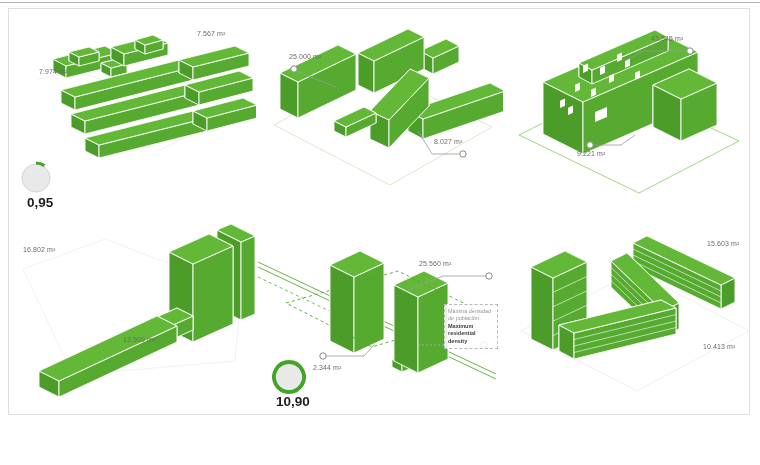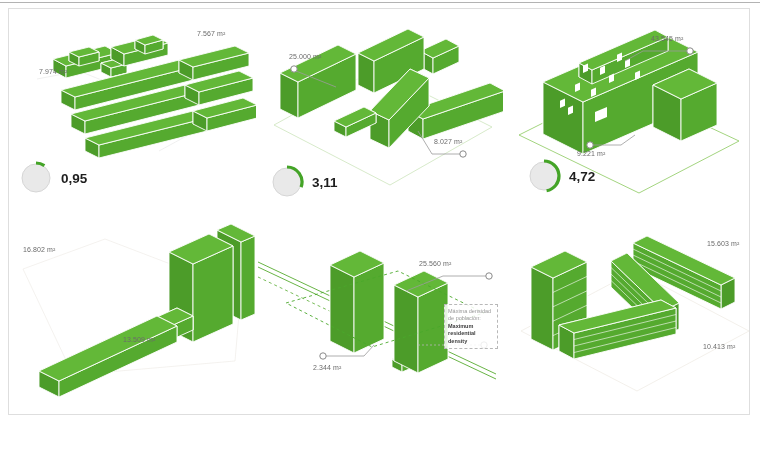--- a/index.html
+++ b/index.html
@@ -16,21 +16,21 @@
   .p5{left:247px;top:200px;width:247px;height:205px;}
   .p6{left:494px;top:200px;width:246px;height:205px;}
   .scene{position:absolute;left:0;top:0;}
   .mlabel{position:absolute;font-size:7px;color:#6b6b6b;white-space:nowrap;letter-spacing:.1px;}
   .p1 .la{left:188px;top:21px}.p1 .lb{left:30px;top:59px}
   .p2 .la{left:33px;top:44px}.p2 .lb{left:178px;top:129px}
   .p3 .la{left:148px;top:26px}.p3 .lb{left:74px;top:141px}
   .p4 .la{left:14px;top:37px}.p4 .lb{left:114px;top:127px}
   .p5 .la{left:163px;top:51px}.p5 .lb{left:57px;top:155px}
   .p6 .la{left:204px;top:31px}.p6 .lb{left:200px;top:134px}
-  .grow{position:absolute;display:flex;align-items:center;}
+  .grow{position:absolute;display:flex;align-items:center;flex-direction:column;}
   .p1 .grow{left:10px;top:152px}
   .p2 .grow{left:14px;top:156px}
   .p3 .grow{left:24px;top:150px}
   .p4 .grow{left:13px;top:152px}
   .p5 .grow{left:12px;top:151px}
   .p6 .grow{left:19px;top:146px}
   .gauge{display:block;}
   .gbg{fill:#e9e9e9;stroke:#d6d6d6;stroke-width:1;}
   .garc{fill:none;stroke:#44a427;stroke-width:3.2;stroke-linecap:butt;}
   .thick .garc{stroke-width:3.8;}
@@ -151,27 +151,20 @@
           <polygon points="24,100 42,109 42,73 24,64" fill="#4c9c29" stroke="#ffffff" stroke-width="0.9" stroke-linejoin="round"></polygon>
           <polygon points="42,109 100,81 100,45 42,73" fill="#55aa2f" stroke="#ffffff" stroke-width="0.9" stroke-linejoin="round"></polygon>
           <polygon points="24,64 82,36 100,45 42,73" fill="#63b838" stroke="#ffffff" stroke-width="0.9" stroke-linejoin="round"></polygon>
           <polyline points="40,62 80,78" fill="none" stroke="#9a9a9a" stroke-width="0.8"></polyline>
           <circle cx="38" cy="60" r="3.2" fill="#fff" stroke="#8a8a8a" stroke-width="1"></circle>
           <polyline points="162,122 176,145 204,145" fill="none" stroke="#9a9a9a" stroke-width="0.8"></polyline>
           <circle cx="207" cy="145" r="3.2" fill="#fff" stroke="#8a8a8a" stroke-width="1"></circle>
         </svg>
       <span class="mlabel la">25.000 m²</span>
       <span class="mlabel lb">8.027 m²</span>
-      <div class="grow">
-        <svg class="gauge" width="34" height="34" viewBox="0 0 34 34">
-          <circle class="gbg" cx="17" cy="17" r="14"></circle>
-          <path class="garc" d="M 17.00 2.00 A 15 15 0 0 1 31.10 22.13"></path>
-        </svg>
-        <span class="gval">3,11</span>
-      </div>
     </section>
 
     <section class="panel p3">
       <svg class="scene" width="246" height="200" viewBox="0 0 246 200">
           <polygon points="16,126 116,76 236,132 136,184" fill="none" stroke="#8cc95e" stroke-width="0.8"></polygon>
           <polygon points="40,125 155,75 155,23 40,73" fill="#55aa2f" stroke="#ffffff" stroke-width="0.9" stroke-linejoin="round"></polygon>
           <polygon points="155,75 195,95 195,43 155,23" fill="#4c9c29" stroke="#ffffff" stroke-width="0.9" stroke-linejoin="round"></polygon>
           <polygon points="40,125 80,145 80,93 40,73" fill="#4c9c29" stroke="#ffffff" stroke-width="0.9" stroke-linejoin="round"></polygon>
           <polygon points="80,145 195,95 195,43 80,93" fill="#55aa2f" stroke="#ffffff" stroke-width="0.9" stroke-linejoin="round"></polygon>
           <polygon points="40,73 155,23 195,43 80,93" fill="#63b838" stroke="#ffffff" stroke-width="0.9" stroke-linejoin="round"></polygon>
@@ -196,27 +189,20 @@
           <polygon points="114,53 119,50.8 119,43.6 114,45.8" fill="#ffffff" stroke="none" stroke-width="1"></polygon>
           <polygon points="65,106 70,103.8 70,96.6 65,98.8" fill="#ffffff" stroke="none" stroke-width="1"></polygon>
           <polygon points="92,103 104,98 104,108 92,113" fill="#ffffff" stroke="none" stroke-width="1"></polygon>
           <polyline points="122,52 140,42 184,42" fill="none" stroke="#9a9a9a" stroke-width="0.8"></polyline>
           <circle cx="187" cy="42" r="3.2" fill="#fff" stroke="#8a8a8a" stroke-width="1"></circle>
           <polyline points="132,126 118,136 90,136" fill="none" stroke="#9a9a9a" stroke-width="0.8"></polyline>
           <circle cx="87" cy="136" r="3.2" fill="#fff" stroke="#8a8a8a" stroke-width="1"></circle>
         </svg>
       <span class="mlabel la">43.545 m²</span>
       <span class="mlabel lb">9.221 m²</span>
-      <div class="grow">
-        <svg class="gauge" width="34" height="34" viewBox="0 0 34 34">
-          <circle class="gbg" cx="17" cy="17" r="14"></circle>
-          <path class="garc" d="M 17.00 2.00 A 15 15 0 0 1 19.60 31.77"></path>
-        </svg>
-        <span class="gval">4,72</span>
-      </div>
     </section>
 
     <section class="panel p4">
       <svg class="scene" width="247" height="205" viewBox="0 0 247 205">
           <polygon points="14,60 96,30 232,82 226,152 64,166" fill="none" stroke="#f1efeb" stroke-width="0.8"></polygon>
           <polygon points="208,99 222,93 222,15 208,21" fill="#55aa2f" stroke="#ffffff" stroke-width="0.9" stroke-linejoin="round"></polygon>
           <polygon points="222,93 246,105 246,27 222,15" fill="#4c9c29" stroke="#ffffff" stroke-width="0.9" stroke-linejoin="round"></polygon>
           <polygon points="208,99 232,111 232,33 208,21" fill="#4c9c29" stroke="#ffffff" stroke-width="0.9" stroke-linejoin="round"></polygon>
           <polygon points="232,111 246,105 246,27 232,33" fill="#55aa2f" stroke="#ffffff" stroke-width="0.9" stroke-linejoin="round"></polygon>
           <polygon points="208,21 222,15 246,27 232,33" fill="#63b838" stroke="#ffffff" stroke-width="0.9" stroke-linejoin="round"></polygon>
@@ -266,20 +252,27 @@
           <polyline points="118,136 108,147 70,147" fill="none" stroke="#9a9a9a" stroke-width="0.8"></polyline>
           <circle cx="67" cy="147" r="3.2" fill="#fff" stroke="#8a8a8a" stroke-width="1"></circle>
           <polyline points="162,136 224,136" fill="none" stroke="#b5b5b5" stroke-width="0.8" stroke-dasharray="2,2"></polyline>
           <circle cx="228" cy="136" r="3.2" fill="#fff" stroke="#8a8a8a" stroke-width="1"></circle>
         </svg>
       <span class="mlabel la">25.560 m²</span>
       <span class="mlabel lb">2.344 m²</span>
       <div class="notebox">
         <div class="n1">Máxima densidad de población:</div>
         <div class="n2">Maximum residential density</div>
+      </div>
+      <div class="grow">
+        <svg class="gauge thick" width="34" height="34" viewBox="0 0 34 34">
+          <circle class="gbg" cx="17" cy="17" r="14"></circle>
+          <path class="garc" d="M 17.00 2.00 A 15 15 0 1 1 16.99 2.00"></path>
+        </svg>
+        <span class="gval">10,90</span>
       </div>
     </section>
 
     <section class="panel p6">
       <svg class="scene" width="246" height="205" viewBox="0 0 246 205">
           <polygon points="18,122 132,62 246,122 134,182" fill="none" stroke="#f0ece6" stroke-width="0.8"></polygon>
           <polygon points="144,51 232,93 232,69 144,27" fill="#55aa2f" stroke="#ffffff" stroke-width="0.9" stroke-linejoin="round"></polygon>
           <polygon points="130,58 144,51 144,27 130,34" fill="#4c9c29" stroke="#ffffff" stroke-width="0.9" stroke-linejoin="round"></polygon>
           <polygon points="218,100 232,93 232,69 218,76" fill="#4c9c29" stroke="#ffffff" stroke-width="0.9" stroke-linejoin="round"></polygon>
           <polygon points="130,58 218,100 218,76 130,34" fill="#55aa2f" stroke="#ffffff" stroke-width="0.9" stroke-linejoin="round"></polygon>

